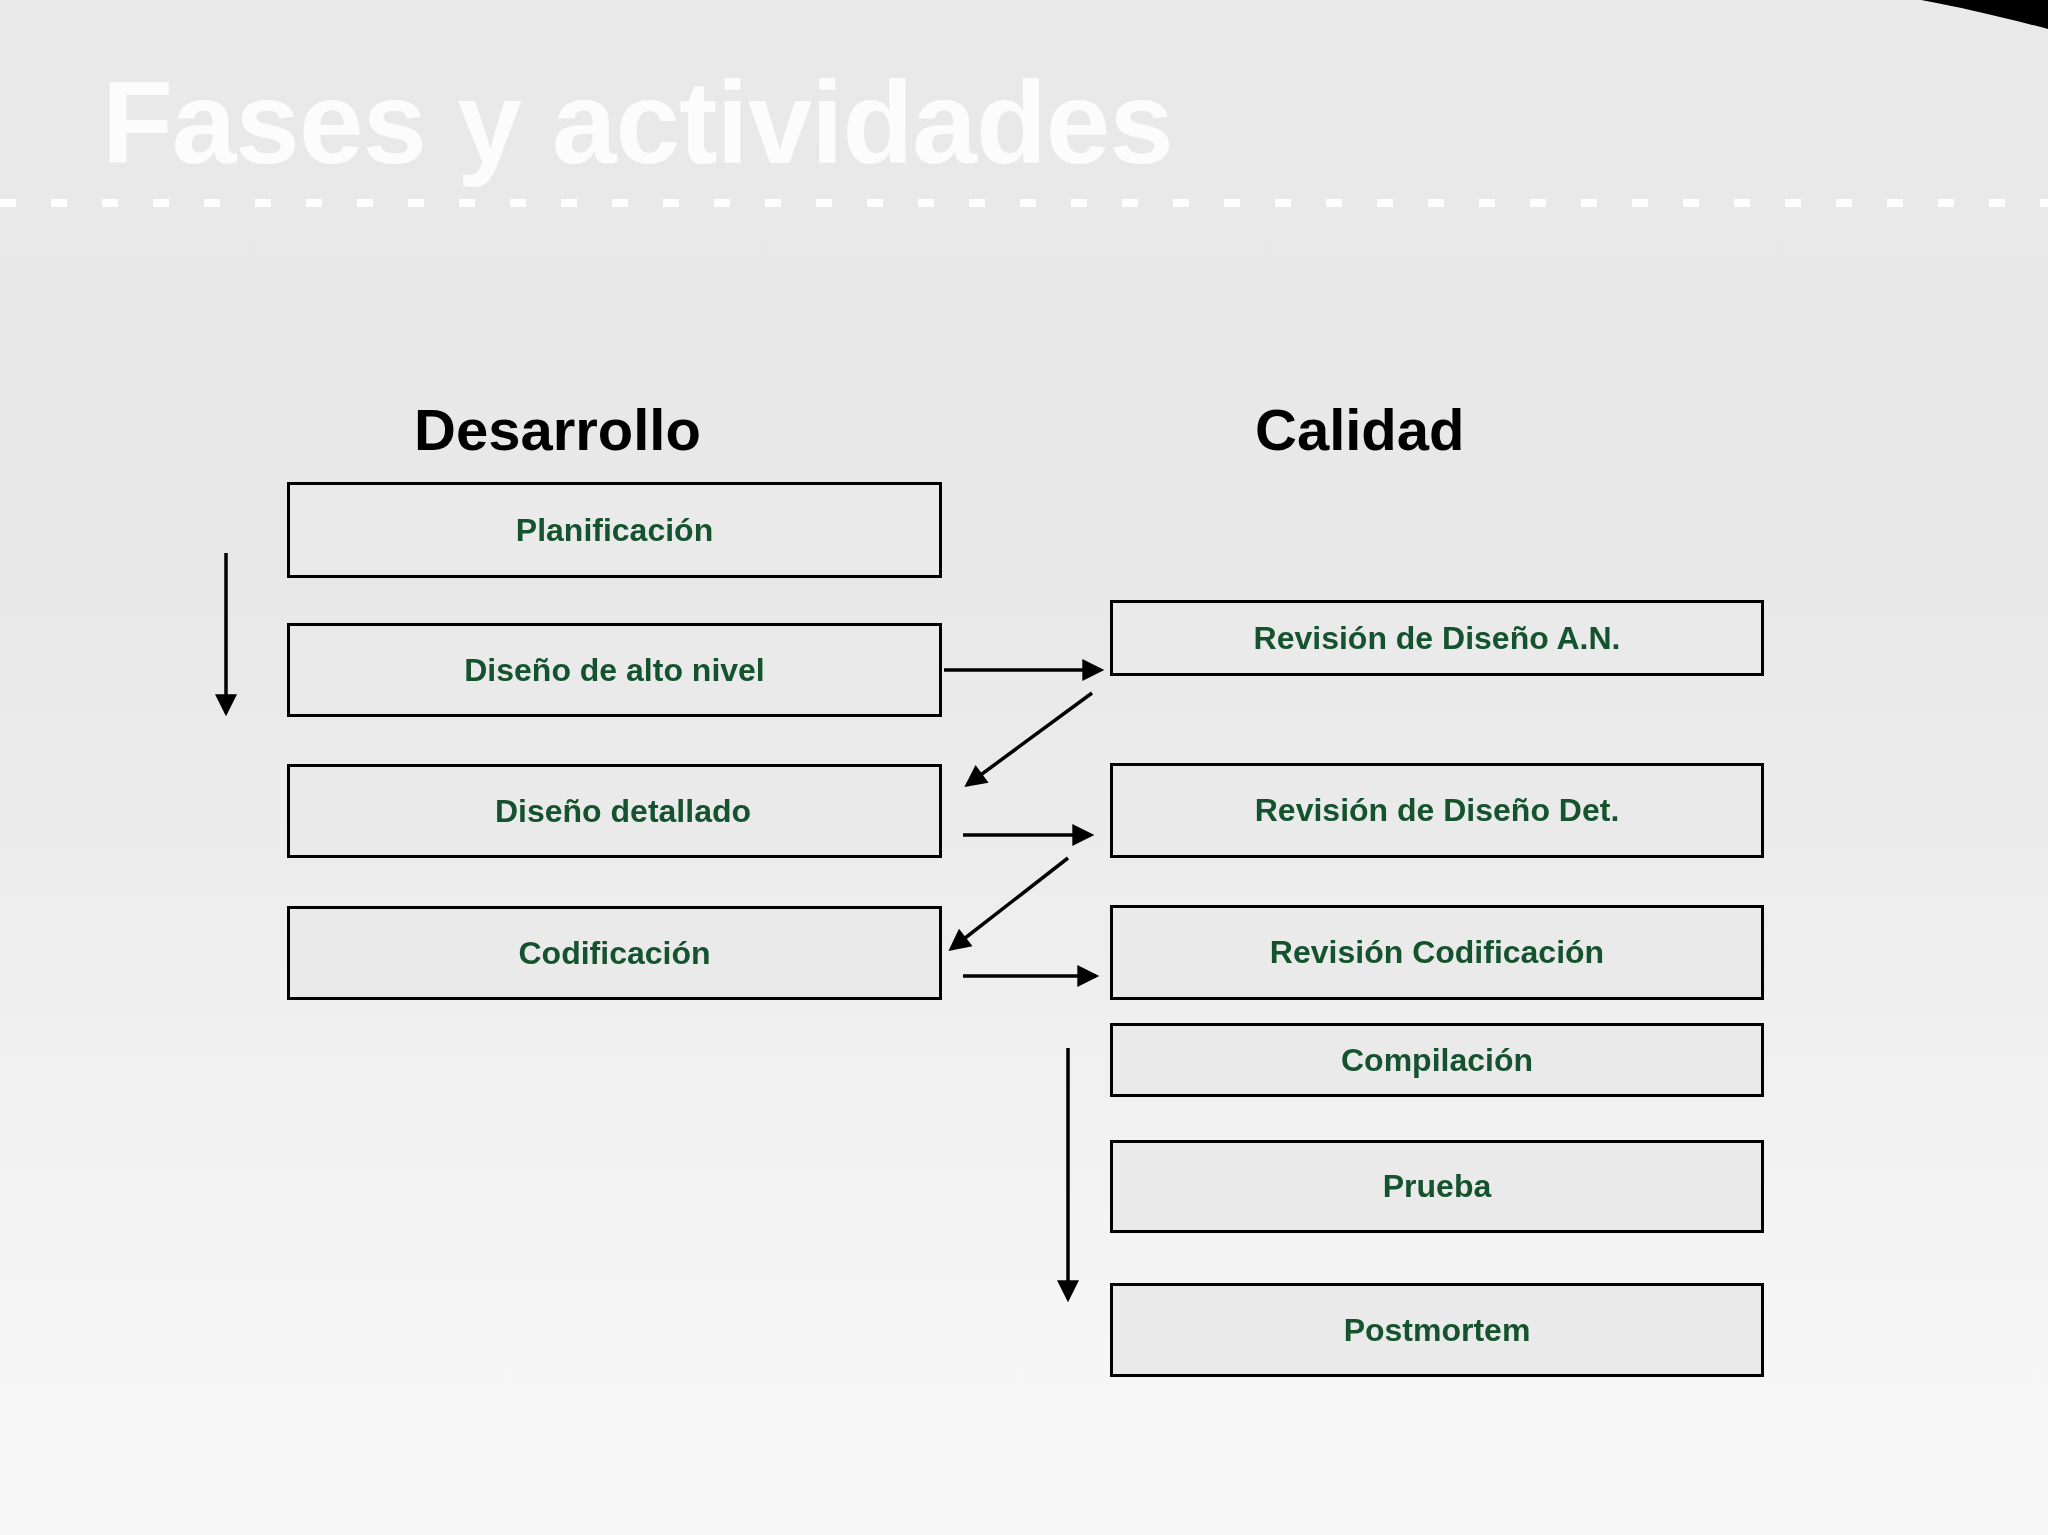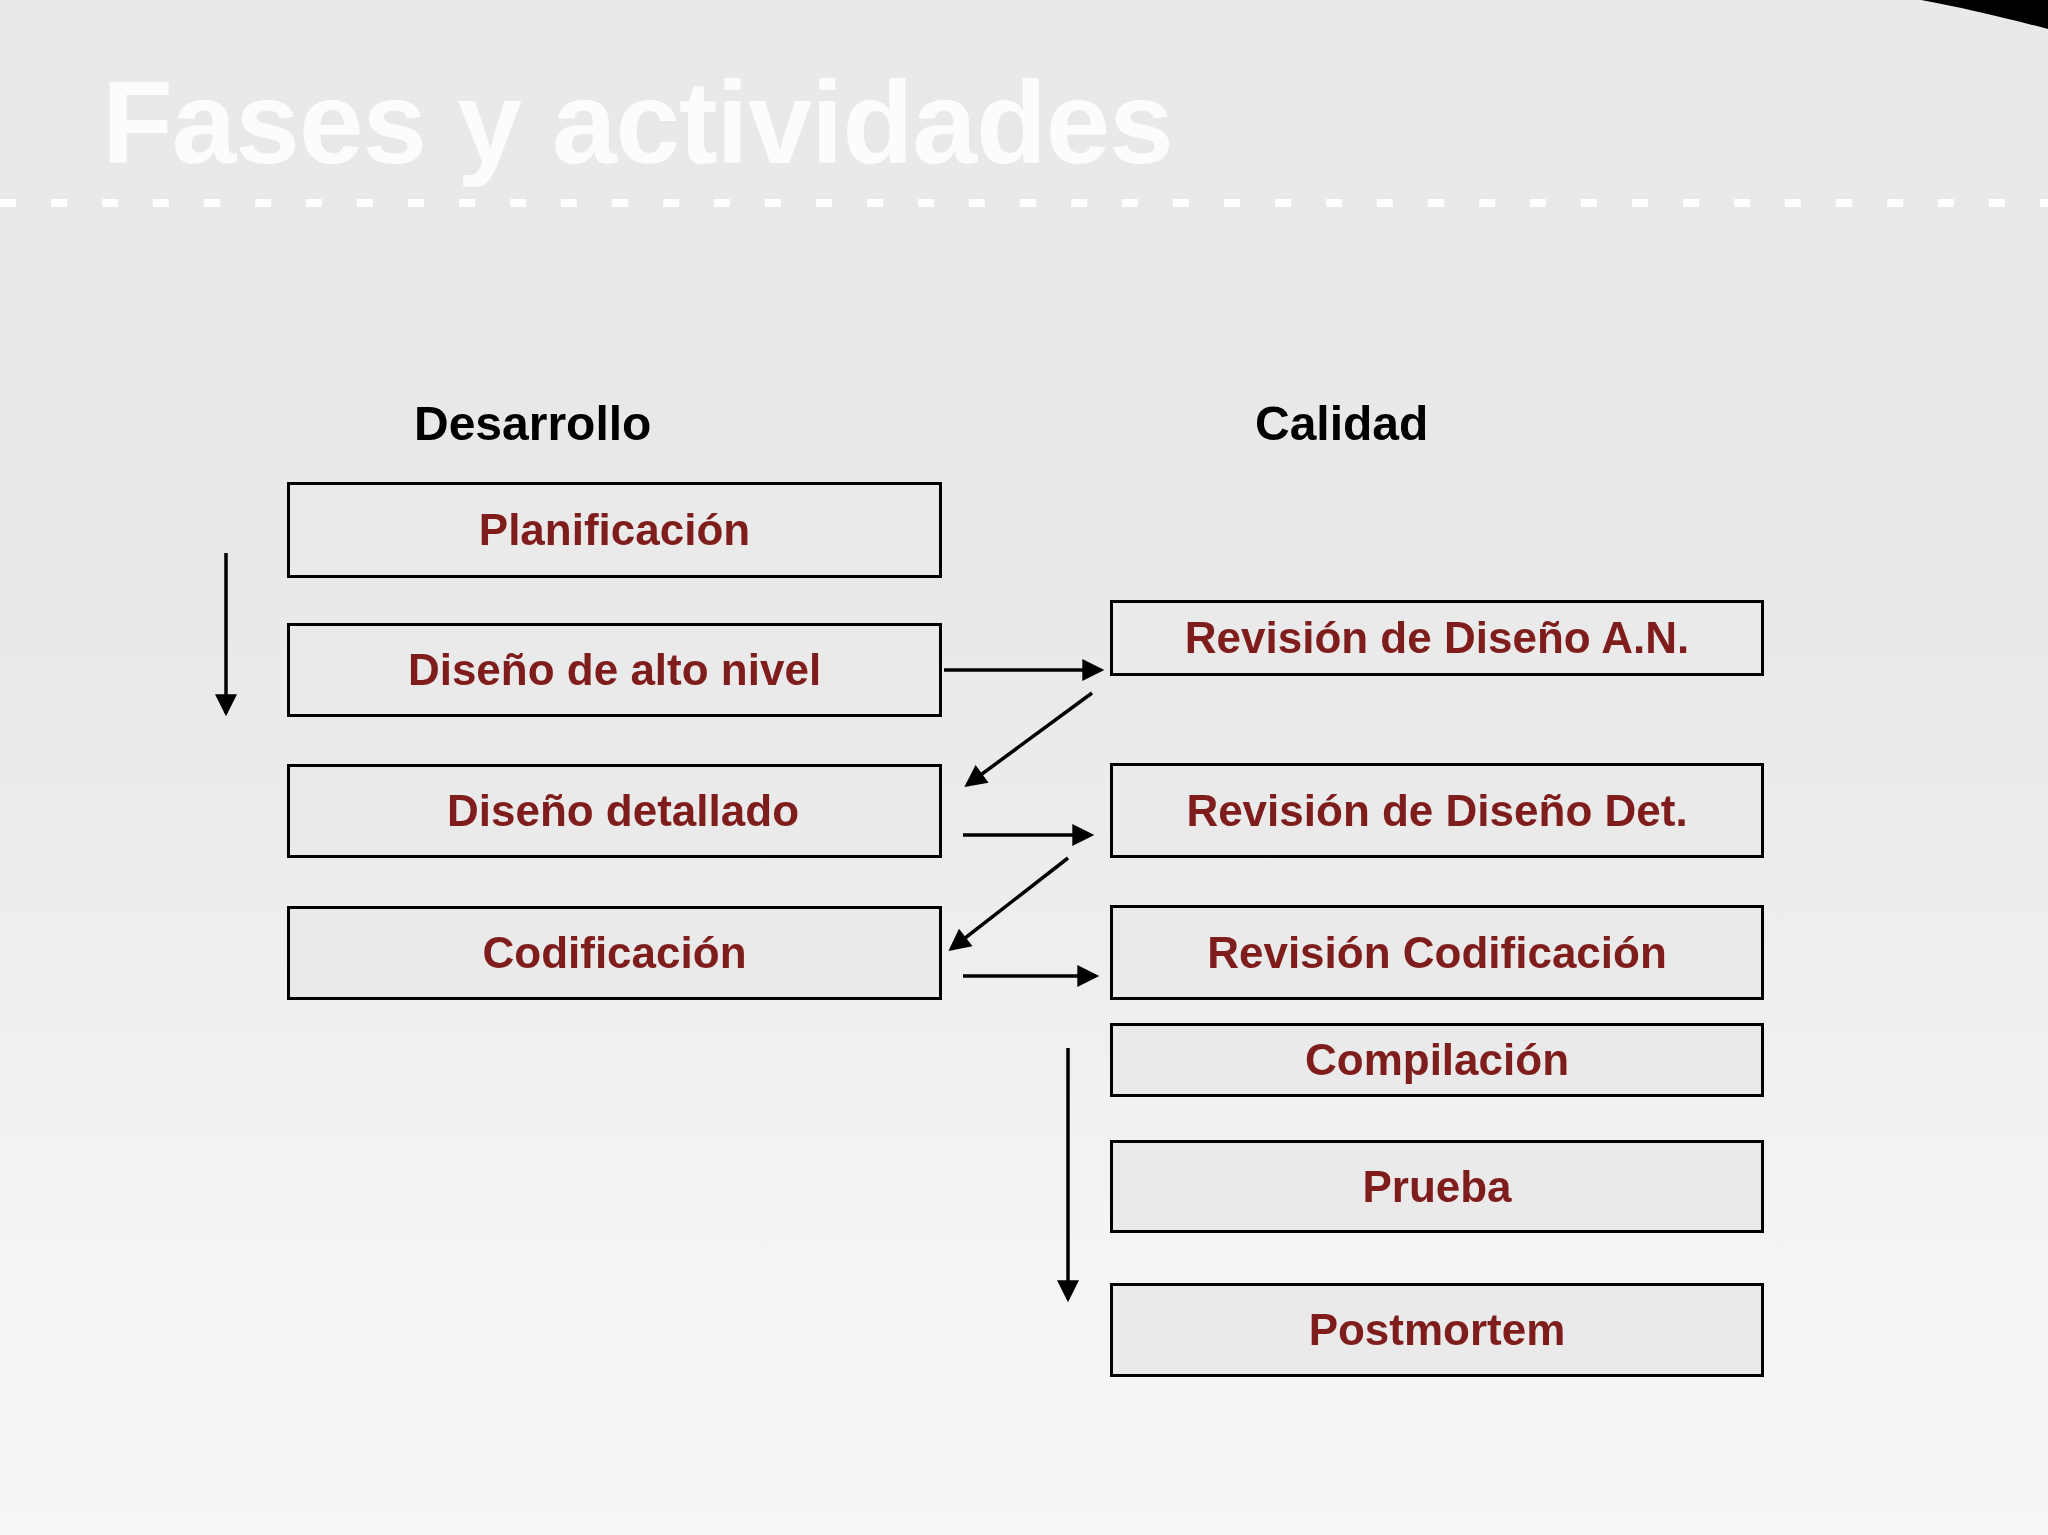--- a/index.html
+++ b/index.html
@@ -17,29 +17,29 @@
     color:#fcfcfc;white-space:nowrap;
   }
   .dash-rule{
     position:absolute;left:0;top:199px;width:2048px;height:8px;
     background:repeating-linear-gradient(90deg,
       rgba(255,255,255,0.95) 0px, rgba(255,255,255,0.95) 16px,
       rgba(255,255,255,0) 16px, rgba(255,255,255,0) 51px);
   }
   .col-header{
     position:absolute;top:396px;
-    font-size:48px;font-weight:bold;color:#000;white-space:nowrap;
+    font-size:58px;font-weight:bold;color:#000;white-space:nowrap;
   }
   .col-header.dev{left:414px;}
   .col-header.qa{left:1255px;}
   .pbox{
     position:absolute;box-sizing:border-box;
     border:3px solid #000;background:#eaeaea;
     display:flex;align-items:center;justify-content:center;
-    font-size:44px;font-weight:bold;color:#7f1d1d;white-space:nowrap;
+    font-size:32px;font-weight:bold;color:#14532d;white-space:nowrap;
   }
   .lcol{left:287px;width:655px;}
   .rcol{left:1110px;width:654px;}
   .l1{top:482px;height:96px;}
   .l2{top:623px;height:94px;}
   .l3{top:764px;height:94px;padding-left:17px;}
   .l4{top:906px;height:94px;}
   .r1{top:600px;height:76px;}
   .r2{top:763px;height:95px;}
   .r3{top:905px;height:95px;}

